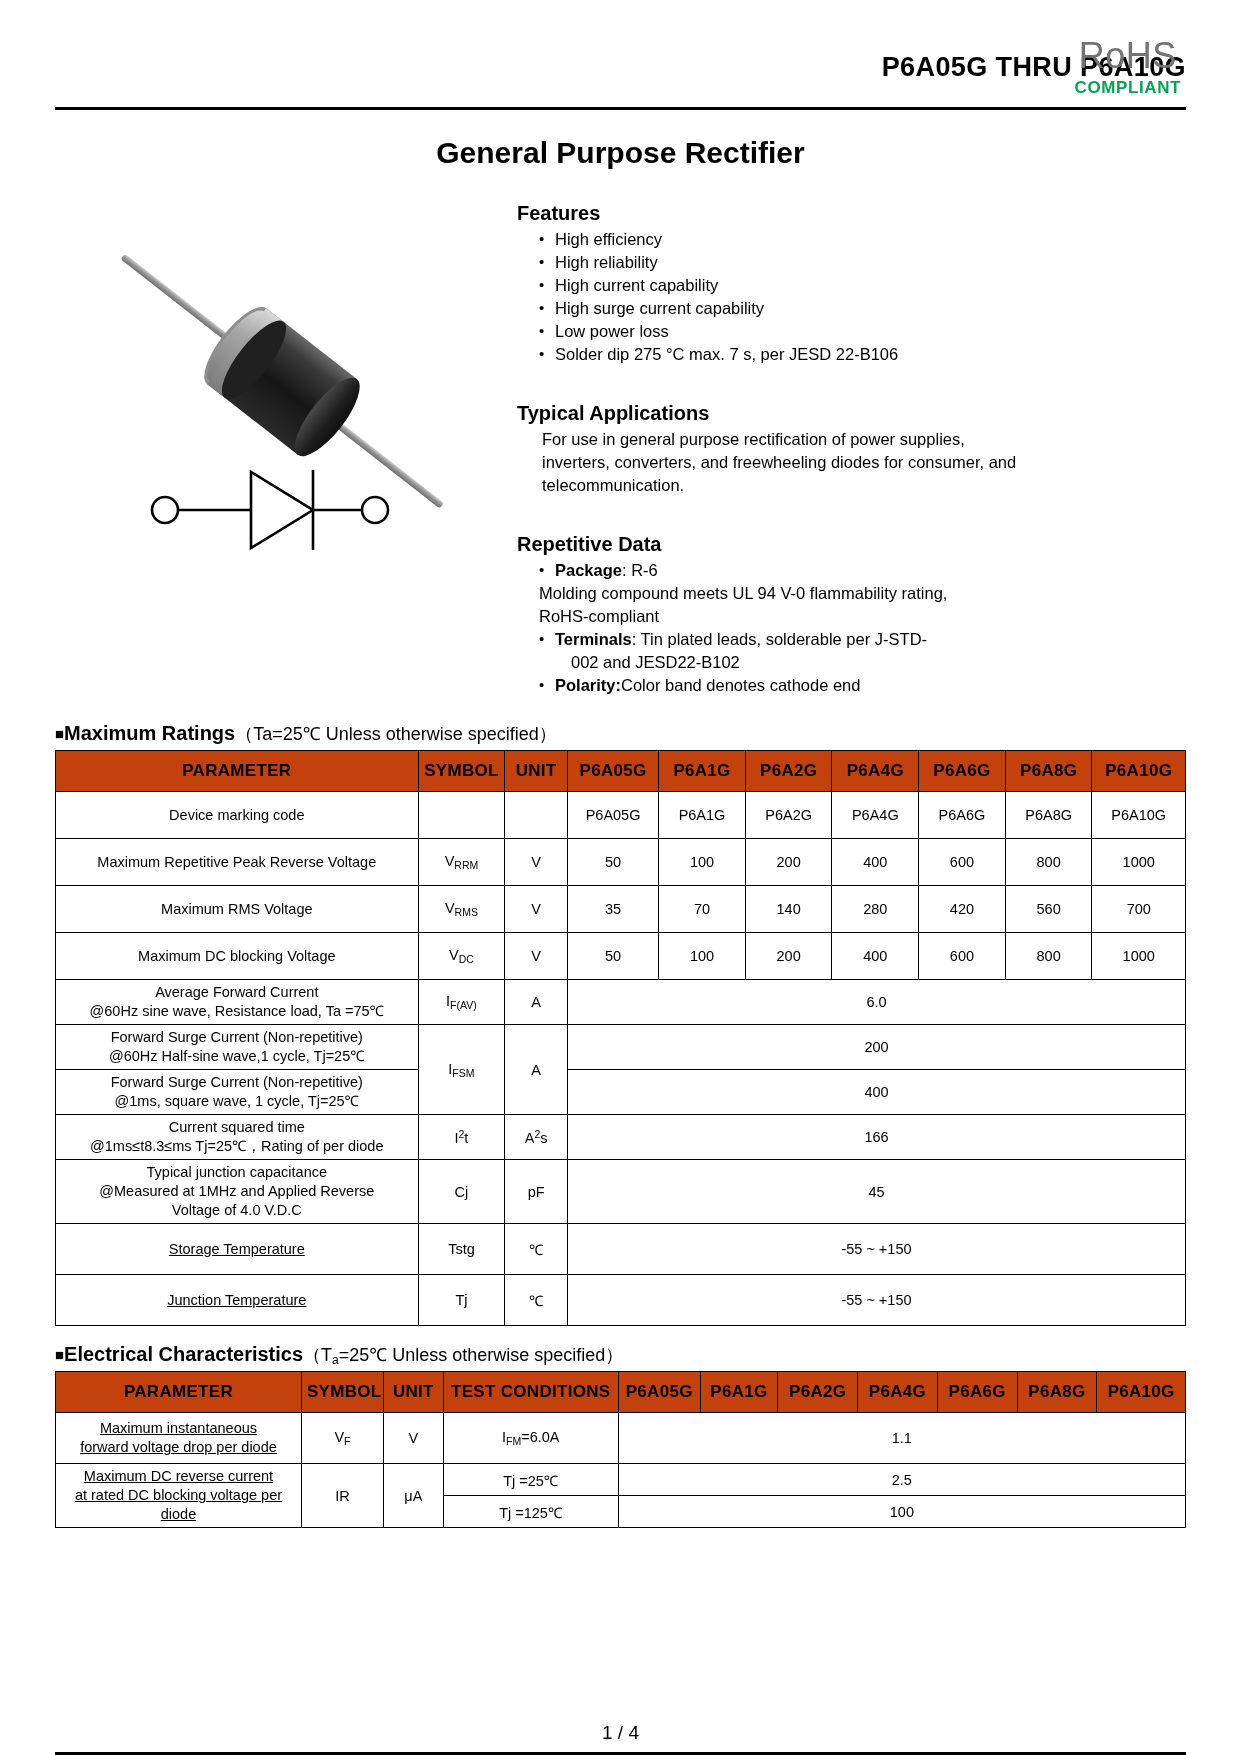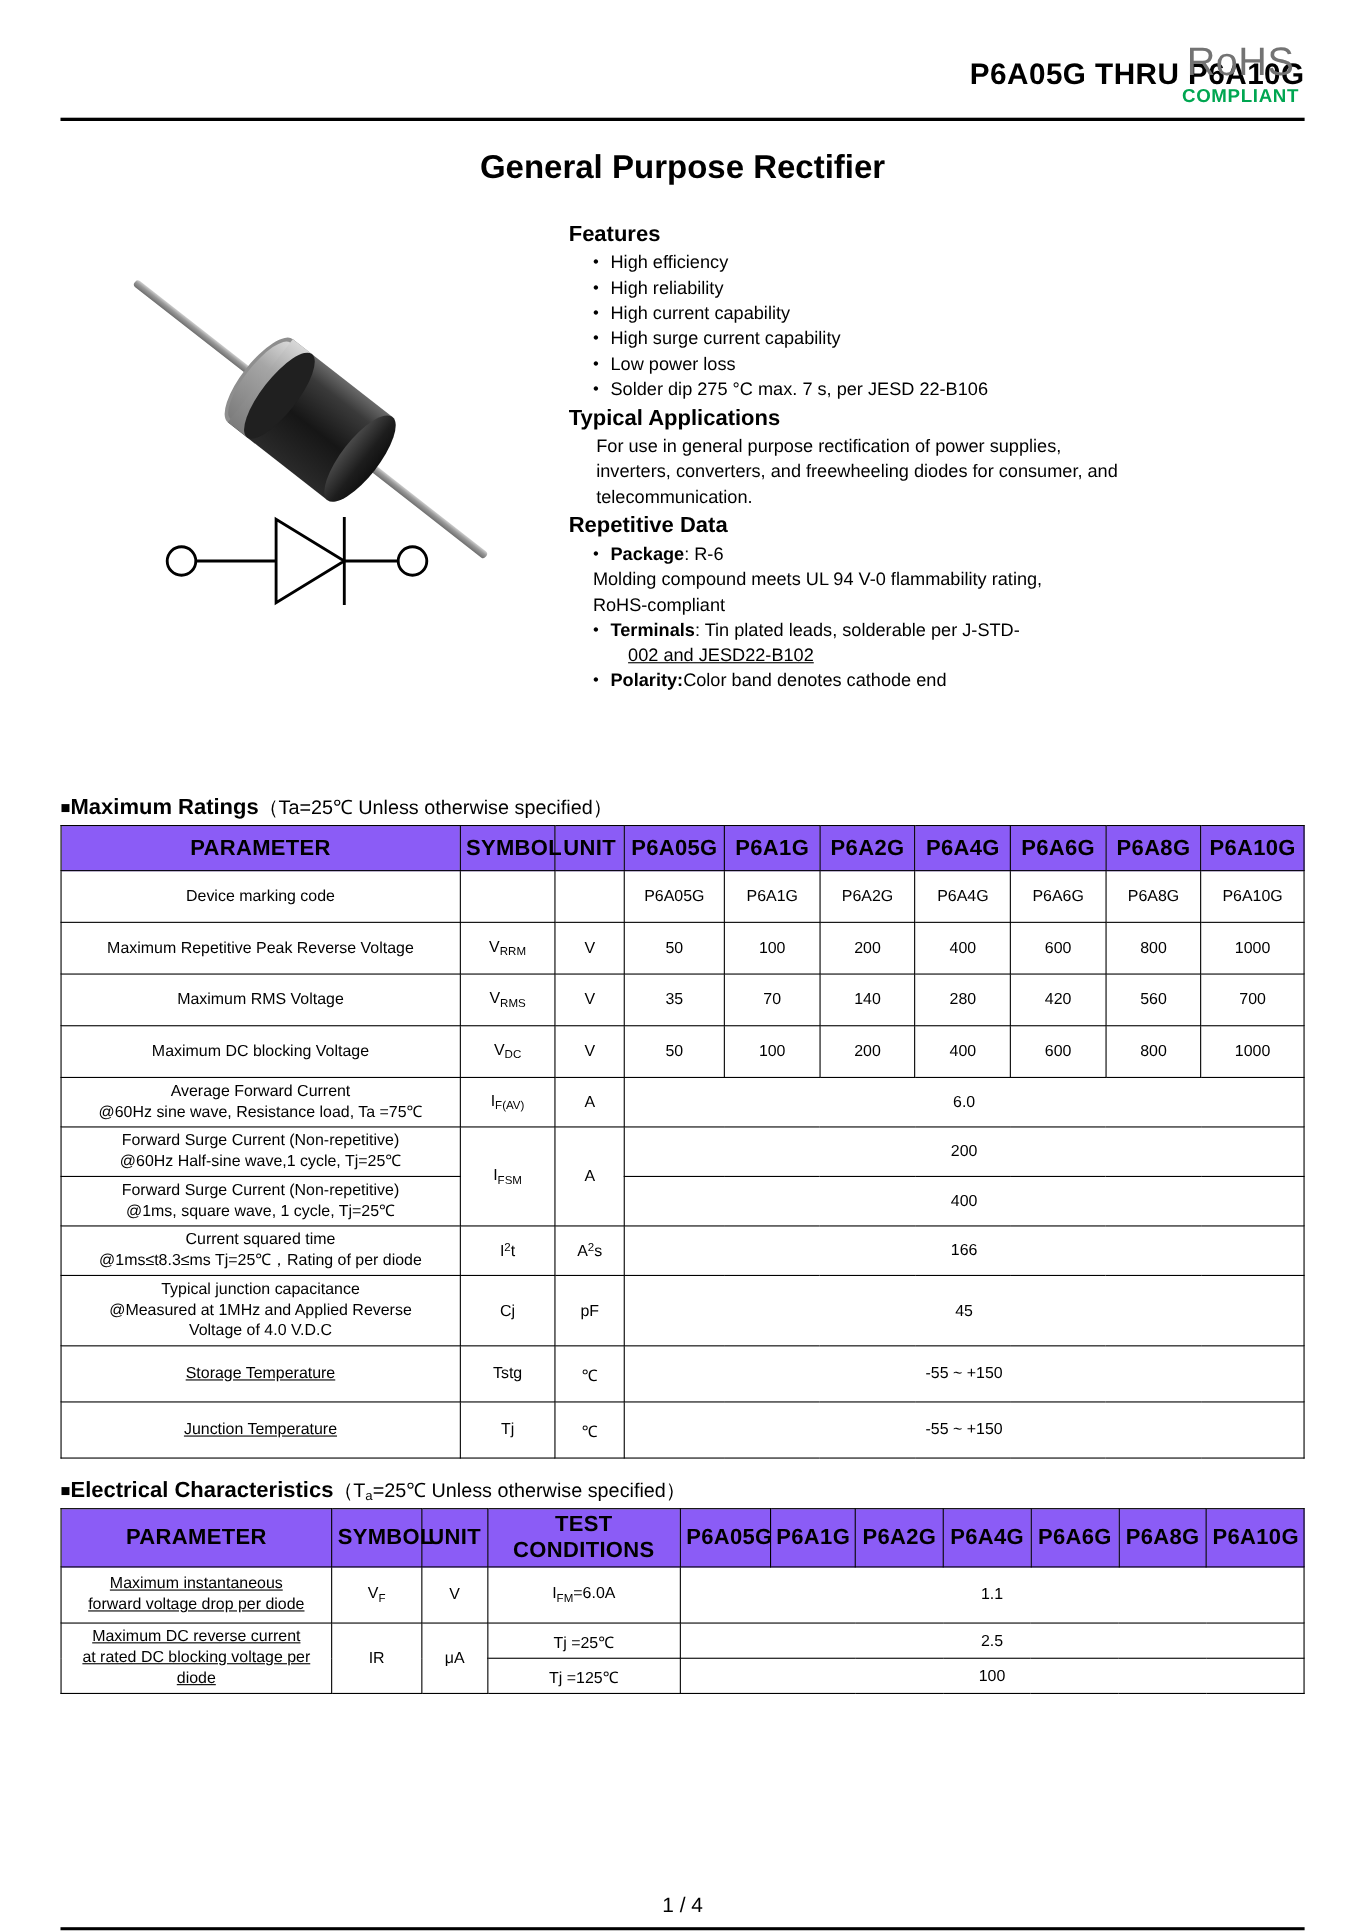--- a/index.html
+++ b/index.html
@@ -94,21 +94,21 @@
     top: 22px;
     width: 520px;
   }
 
   .sec-head {
     font-size: 20px;
     font-weight: bold;
     margin: 0 0 3px 0;
   }
   .sec-head.mt {
-    margin-top: 3px;
+    margin-top: 36px;
   }
   ul.bullets {
     list-style: none;
     margin: 0;
     padding: 0 0 0 22px;
   }
   ul.bullets li {
     font-size: 16.5px;
     line-height: 23px;
     position: relative;
@@ -136,21 +136,21 @@
     padding-left: 38px;
   }
   .mech-line.bulleted:before {
     content: "\2022";
     position: absolute;
     left: 22px;
     top: -1px;
     font-size: 15px;
   }
   .mech-line .b { font-weight: bold; }
-  .mech-line .indent2 { display: block; padding-left: 16px; text-decoration: underline; }
+  .mech-line .indent2 { display: block; padding-left: 16px; }
 
   
   .table-caption {
     margin: 16px 55px 4px 55px;
     font-size: 19px;
   }
   .table-caption .sq {
     font-size: 15px;
     vertical-align: 1px;
   }
@@ -176,23 +176,23 @@
   }
   table.dt th, table.dt td {
     border: 1.6px solid #000;
     font-size: 14.5px;
     font-weight: normal;
     padding: 3px 5px;
     text-align: center;
     vertical-align: middle;
   }
   table.dt thead th {
-    background: #8b5cf6;
+    background: #c2410c;
     font-weight: bold;
-    font-size: 20px;
+    font-size: 17px;
     height: 34px;
     letter-spacing: 0.3px;
   }
   td.pname {
     text-align: left;
     padding-left: 8px;
     line-height: 19px;
     font-size: 14.5px;
   }
   td.h-tall { height: 44px; text-decoration: underline; }

